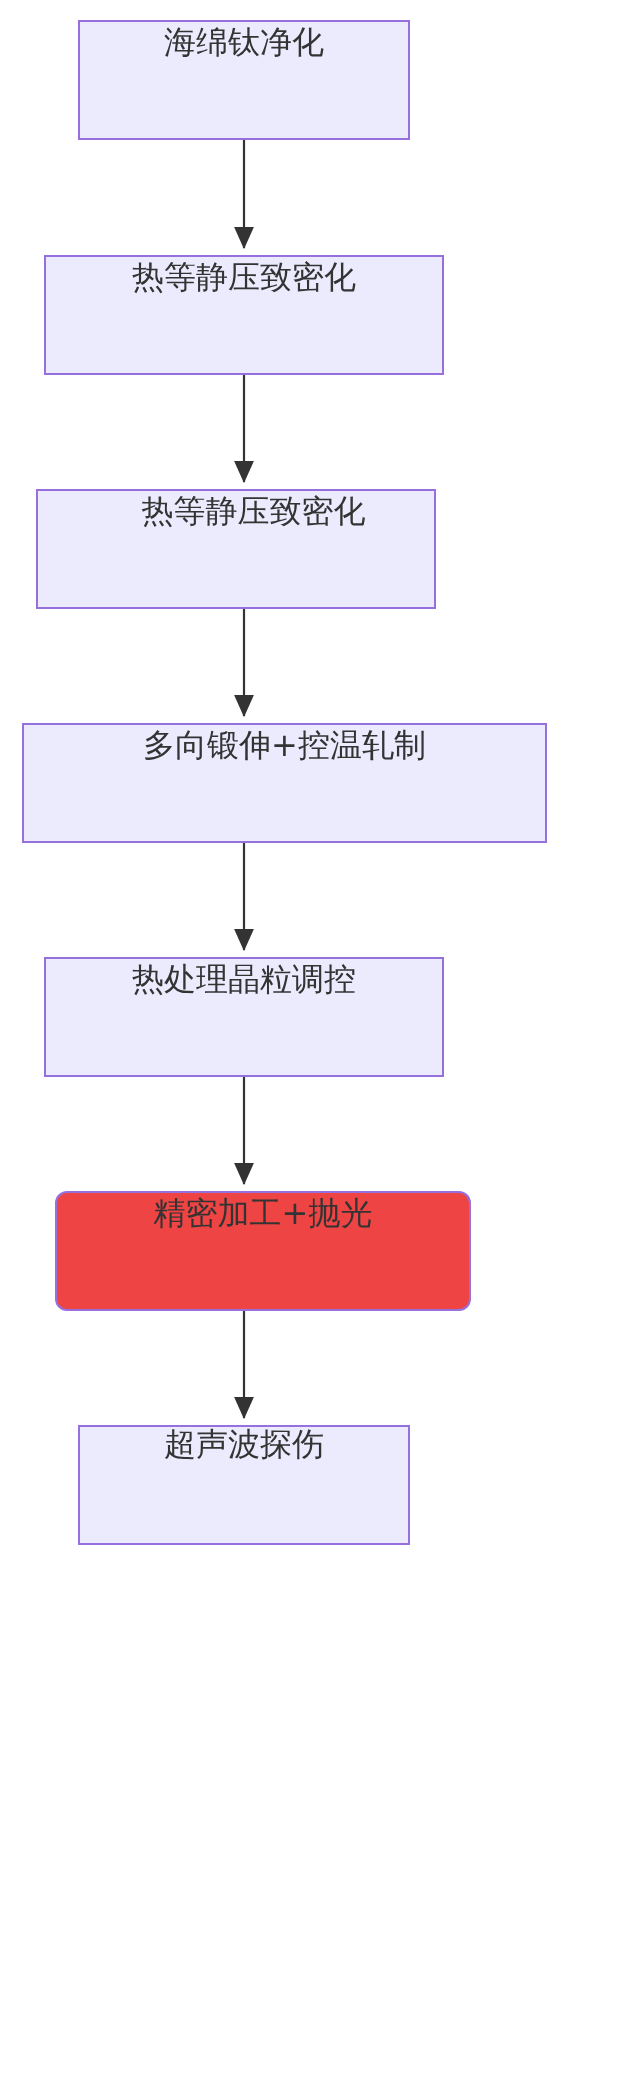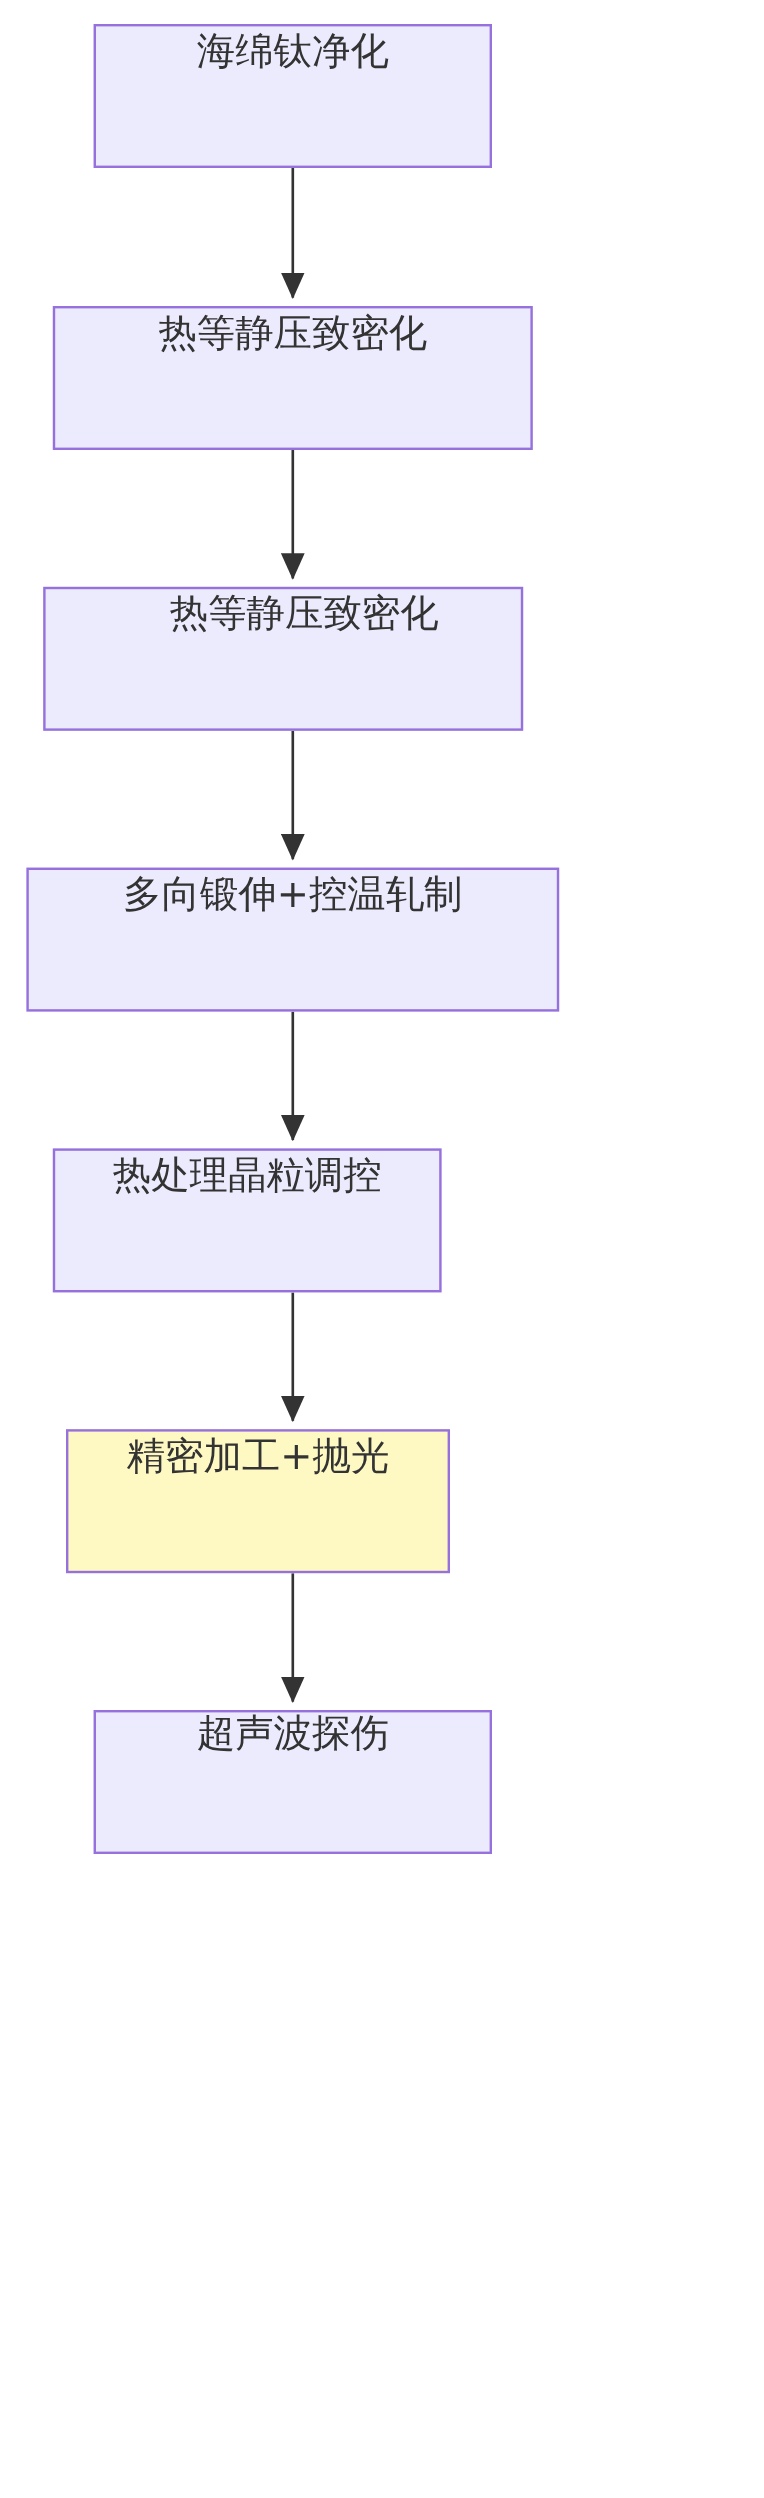--- a/index.html
+++ b/index.html
@@ -73,29 +73,29 @@
   </div>
 
   <div class="node" id="node-n2" style="left: 44px; top: 255px; width: 400px; height: 120px; background: rgb(236, 235, 254); border-color: rgb(150, 113, 221);">
     <span class="node-label" style="color: rgb(51, 51, 51);">热等静压致密化</span>
   </div>
 
   <div class="node" id="node-n3" style="left: 36px; top: 489px; width: 400px; height: 120px; background: rgb(236, 235, 254); border-color: rgb(150, 113, 221); padding-left: 35px;">
     <span class="node-label" style="color: rgb(51, 51, 51);">热等静压致密化</span>
   </div>
 
-  <div class="node" id="node-n4" style="left: 22px; top: 723px; width: 444px; height: 120px; background: rgb(236, 235, 254); border-color: rgb(150, 113, 221);">
+  <div class="node" id="node-n4" style="left: 22px; top: 723px; width: 525px; height: 120px; background: rgb(236, 235, 254); border-color: rgb(150, 113, 221);">
     <span class="node-label" style="color: rgb(51, 51, 51);">多向锻伸+控温轧制</span>
   </div>
 
-  <div class="node" id="node-n5" style="left: 44px; top: 957px; width: 324px; height: 120px; background: rgb(236, 235, 254); border-color: rgb(150, 113, 221);">
+  <div class="node" id="node-n5" style="left: 44px; top: 957px; width: 400px; height: 120px; background: rgb(236, 235, 254); border-color: rgb(150, 113, 221);">
     <span class="node-label" style="color: rgb(51, 51, 51);">热处理晶粒调控</span>
   </div>
 
-  <div class="node" id="node-n6" style="left: 55px; top: 1191px; width: 320px; height: 120px; background: #fef9c3; border-color: rgb(150, 113, 221);">
+  <div class="node" id="node-n6" style="left: 55px; top: 1191px; width: 416px; height: 120px; background: #ef4444; border-color: rgb(150, 113, 221); border-radius: 12px;">
     <span class="node-label" style="color: rgb(51, 51, 51);">精密加工+抛光</span>
   </div>
 
   <div class="node" id="node-n7" style="left: 78px; top: 1425px; width: 332px; height: 120px; background: rgb(236, 235, 254); border-color: rgb(150, 113, 221);">
     <span class="node-label" style="color: rgb(51, 51, 51); font-family: Liberation Mono, monospace;">超声波探伤</span>
   </div>
 
 </div>
 
 </body></html>

